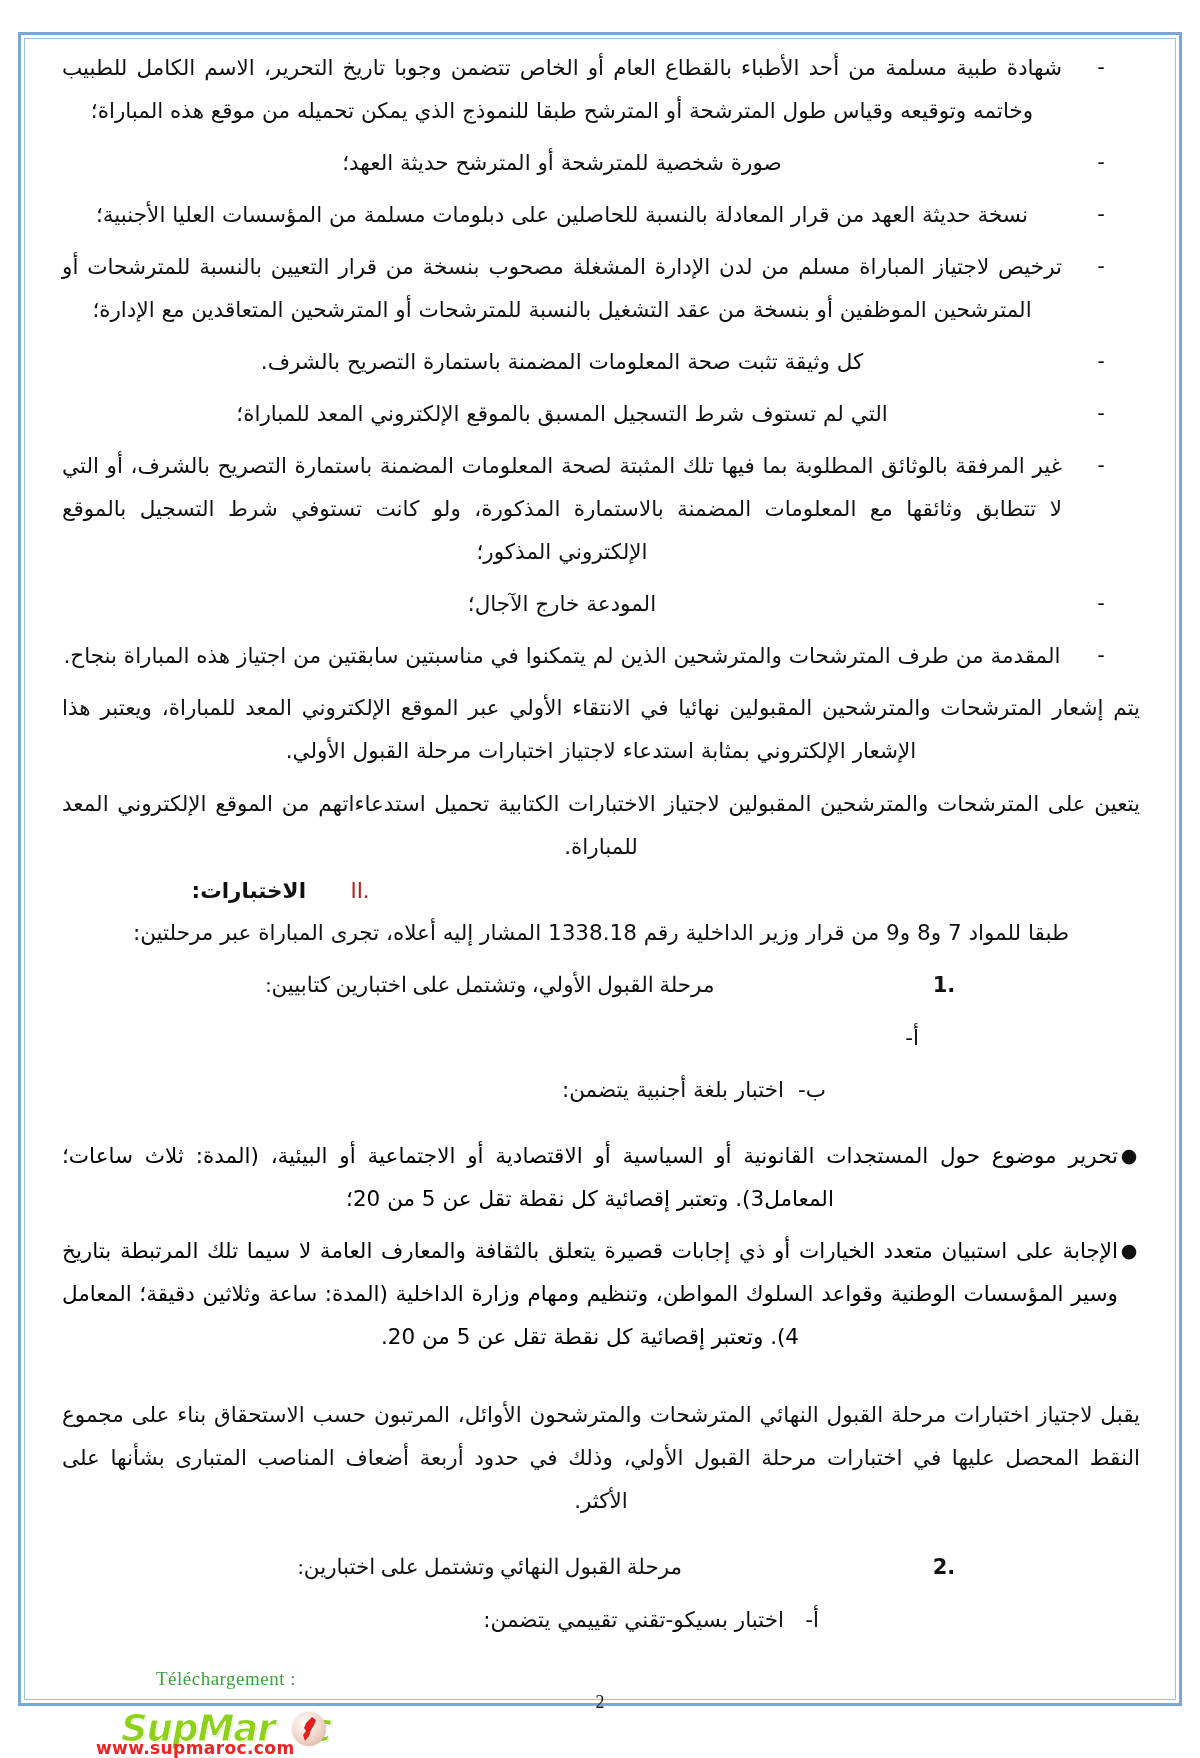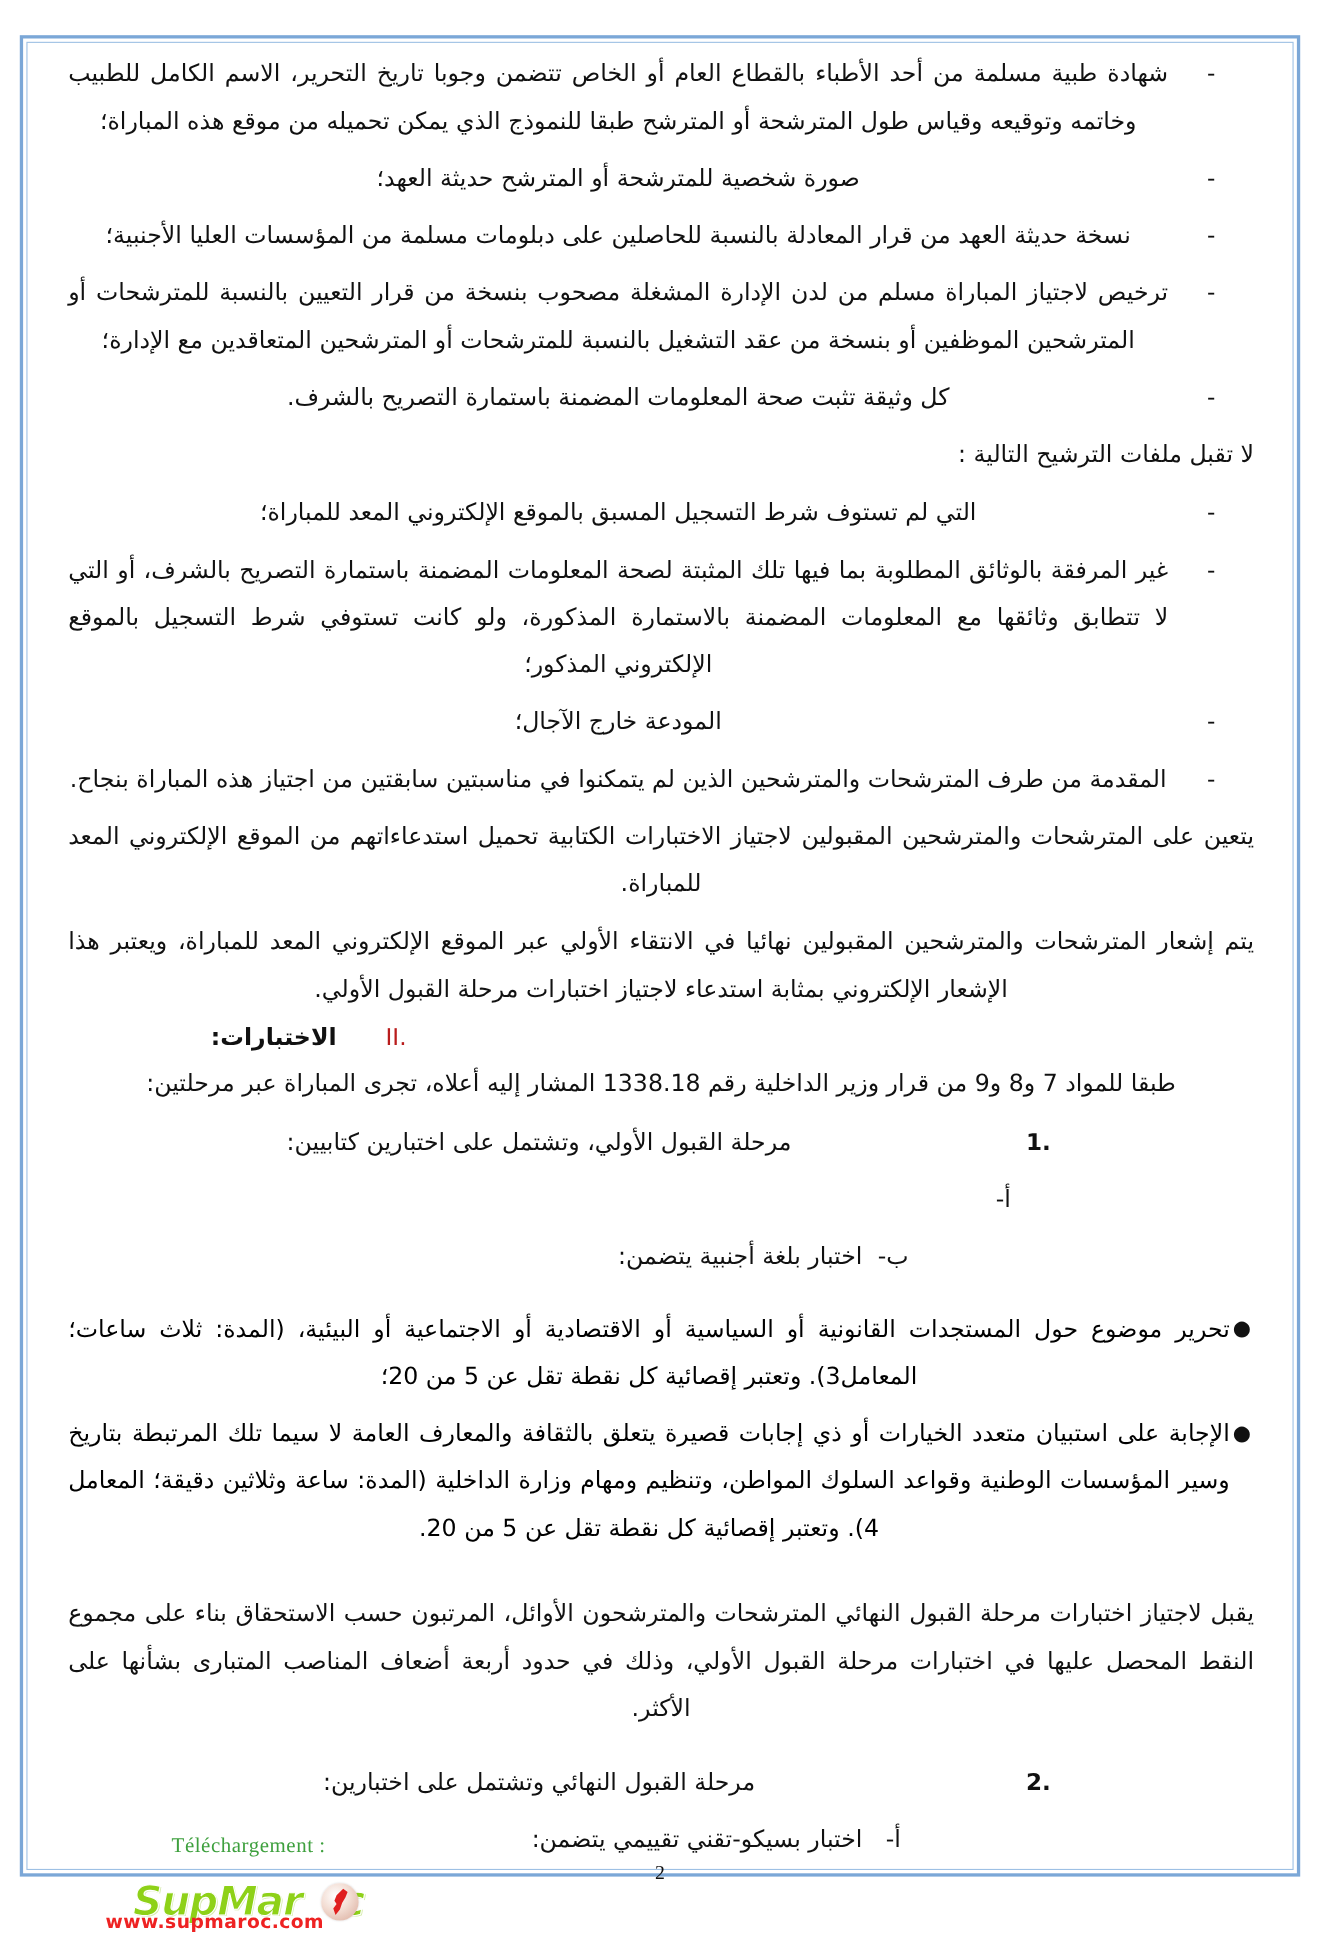--- a/index.html
+++ b/index.html
@@ -103,20 +103,21 @@
     color: #111;
     text-align: right;
     direction: ltr;
   }
   .num-item .num-text {
     flex: 1 1 auto;
     font-size: 21.5px;
     line-height: 43px;
     color: #111;
     text-align: center;
+    font-family: Liberation Serif, serif;
   }
 
   
   .letter-item {
     display: flex;
     flex-direction: row;
     align-items: flex-start;
     margin: 0 0 9px 0;
     padding-right: 200px;
   }
@@ -287,44 +288,43 @@
     <div class="dash-item">
       <span class="marker">-</span>
       <span class="dash-text">ترخيص لاجتياز المباراة مسلم من لدن الإدارة المشغلة مصحوب بنسخة من قرار التعيين بالنسبة للمترشحات أو المترشحين الموظفين أو بنسخة من عقد التشغيل بالنسبة للمترشحات أو المترشحين المتعاقدين مع الإدارة؛</span>
     </div>
     <div class="dash-item">
       <span class="marker">-</span>
       <span class="dash-text">كل وثيقة تثبت صحة المعلومات المضمنة باستمارة التصريح بالشرف.</span>
     </div>
   </div>
 
-  <p class="para right">لا تقبل ملفات الترشيح التالية :</p>
 
   <div>
     <div class="dash-item">
       <span class="marker">-</span>
       <span class="dash-text">التي لم تستوف شرط التسجيل المسبق بالموقع الإلكتروني المعد للمباراة؛</span>
     </div>
     <div class="dash-item">
       <span class="marker">-</span>
       <span class="dash-text">غير المرفقة بالوثائق المطلوبة بما فيها تلك المثبتة لصحة المعلومات المضمنة باستمارة التصريح بالشرف، أو التي لا تتطابق وثائقها مع المعلومات المضمنة بالاستمارة المذكورة، ولو كانت تستوفي شرط التسجيل بالموقع الإلكتروني المذكور؛</span>
     </div>
     <div class="dash-item">
       <span class="marker">-</span>
       <span class="dash-text">المودعة خارج الآجال؛</span>
     </div>
     <div class="dash-item">
       <span class="marker">-</span>
       <span class="dash-text">المقدمة من طرف المترشحات والمترشحين الذين لم يتمكنوا في مناسبتين سابقتين من اجتياز هذه المباراة بنجاح.</span>
     </div>
   </div>
 
+  <p class="para center-last">يتم إشعار المترشحات والمترشحين المقبولين نهائيا في الانتقاء الأولي عبر الموقع الإلكتروني المعد للمباراة، ويعتبر هذا الإشعار الإلكتروني بمثابة استدعاء لاجتياز اختبارات مرحلة القبول الأولي.</p>
+
   <p class="para center-last">يتعين على المترشحات والمترشحين المقبولين لاجتياز الاختبارات الكتابية تحميل استدعاءاتهم من الموقع الإلكتروني المعد للمباراة.</p>
-
-  <p class="para center-last">يتم إشعار المترشحات والمترشحين المقبولين نهائيا في الانتقاء الأولي عبر الموقع الإلكتروني المعد للمباراة، ويعتبر هذا الإشعار الإلكتروني بمثابة استدعاء لاجتياز اختبارات مرحلة القبول الأولي.</p>
 
   <div class="heading-row">
     <span class="rn">II.</span>
     <span class="htext">الاختبارات:</span>
   </div>
 
   <p class="para center-last">طبقا للمواد 7 و8 و9 من قرار وزير الداخلية رقم 1338.18 المشار إليه أعلاه، تجرى المباراة عبر مرحلتين:</p>
 
   <div class="num-item">
     <span class="marker">1.</span>

